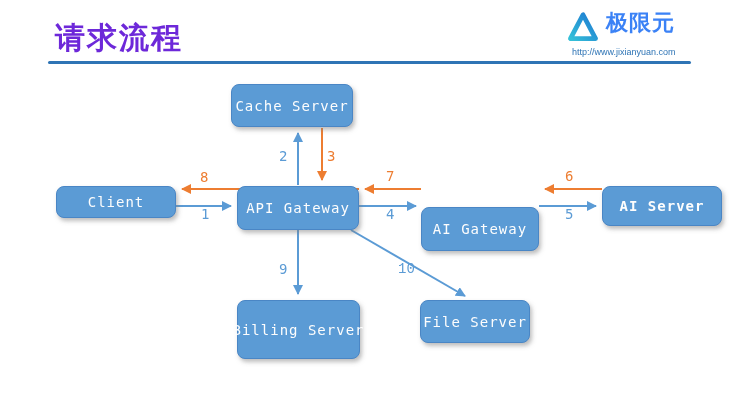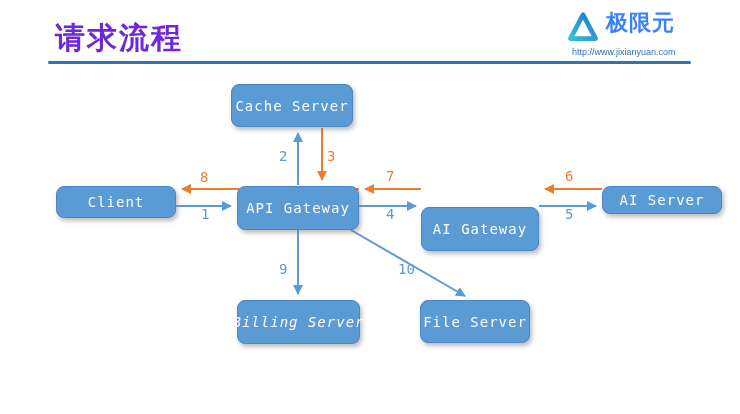--- a/index.html
+++ b/index.html
@@ -29,22 +29,22 @@
   .node{
     position:absolute;background:#5B9BD5;border:1px solid #4a86c5;border-radius:8px;
     color:#fdfdfd;font-family:"DejaVu Sans Mono","Liberation Mono",monospace;
     font-size:14px;letter-spacing:1px;display:flex;align-items:center;justify-content:center;
     box-shadow:2px 3px 4px rgba(125,125,125,0.5);box-sizing:border-box;white-space:nowrap;
   }
   .n-cache  {left:231px;top:84px; width:122px;height:43px;}
   .n-client {left:56px; top:186px;width:120px;height:32px;}
   .n-apigw  {left:237px;top:186px;width:122px;height:44px;}
   .n-aigw   {left:421px;top:186px;width:118px;height:44px;margin-top:21px;}
-  .n-aisrv  {left:602px;top:186px;width:120px;height:28px;}
-  .n-billing{left:237px;top:300px;width:123px;height:44px;font-style:italic;}
+  .n-aisrv  {left:602px;top:186px;width:120px;height:40px;font-weight:bold;}
+  .n-billing{left:237px;top:300px;width:123px;height:59px;}
   .n-file   {left:420px;top:300px;width:110px;height:43px;}
   
   .arrows{position:absolute;left:0;top:0;width:740px;height:414px;pointer-events:none;}
   .edge-label{
     position:absolute;font-family:"DejaVu Sans Mono","Liberation Mono",monospace;
     font-size:14px;line-height:14px;pointer-events:none;
   }
   .edge-label.blue{color:#5B9BD5;}
   .edge-label.orange{color:#ED7D31;}
 </style>
@@ -113,15 +113,15 @@
 
   <span class="edge-label blue" style="left:201px;top:207px;">1</span>
   <span class="edge-label blue" style="left:279px;top:149px;">2</span>
   <span class="edge-label orange" style="left:327px;top:149px;">3</span>
   <span class="edge-label blue" style="left:386px;top:207px;">4</span>
   <span class="edge-label blue" style="left:565px;top:207px;">5</span>
   <span class="edge-label orange" style="left:565px;top:169px;">6</span>
   <span class="edge-label orange" style="left:386px;top:169px;">7</span>
   <span class="edge-label orange" style="left:200px;top:170px;">8</span>
   <span class="edge-label blue" style="left:279px;top:262px;">9</span>
-  <span class="edge-label blue" style="left:398px;top:262px;">10</span>
+  <span class="edge-label blue" style="left:398px;top:262px;font-family:Liberation Mono, monospace;">10</span>
 
 </div>
 
 </body></html>

